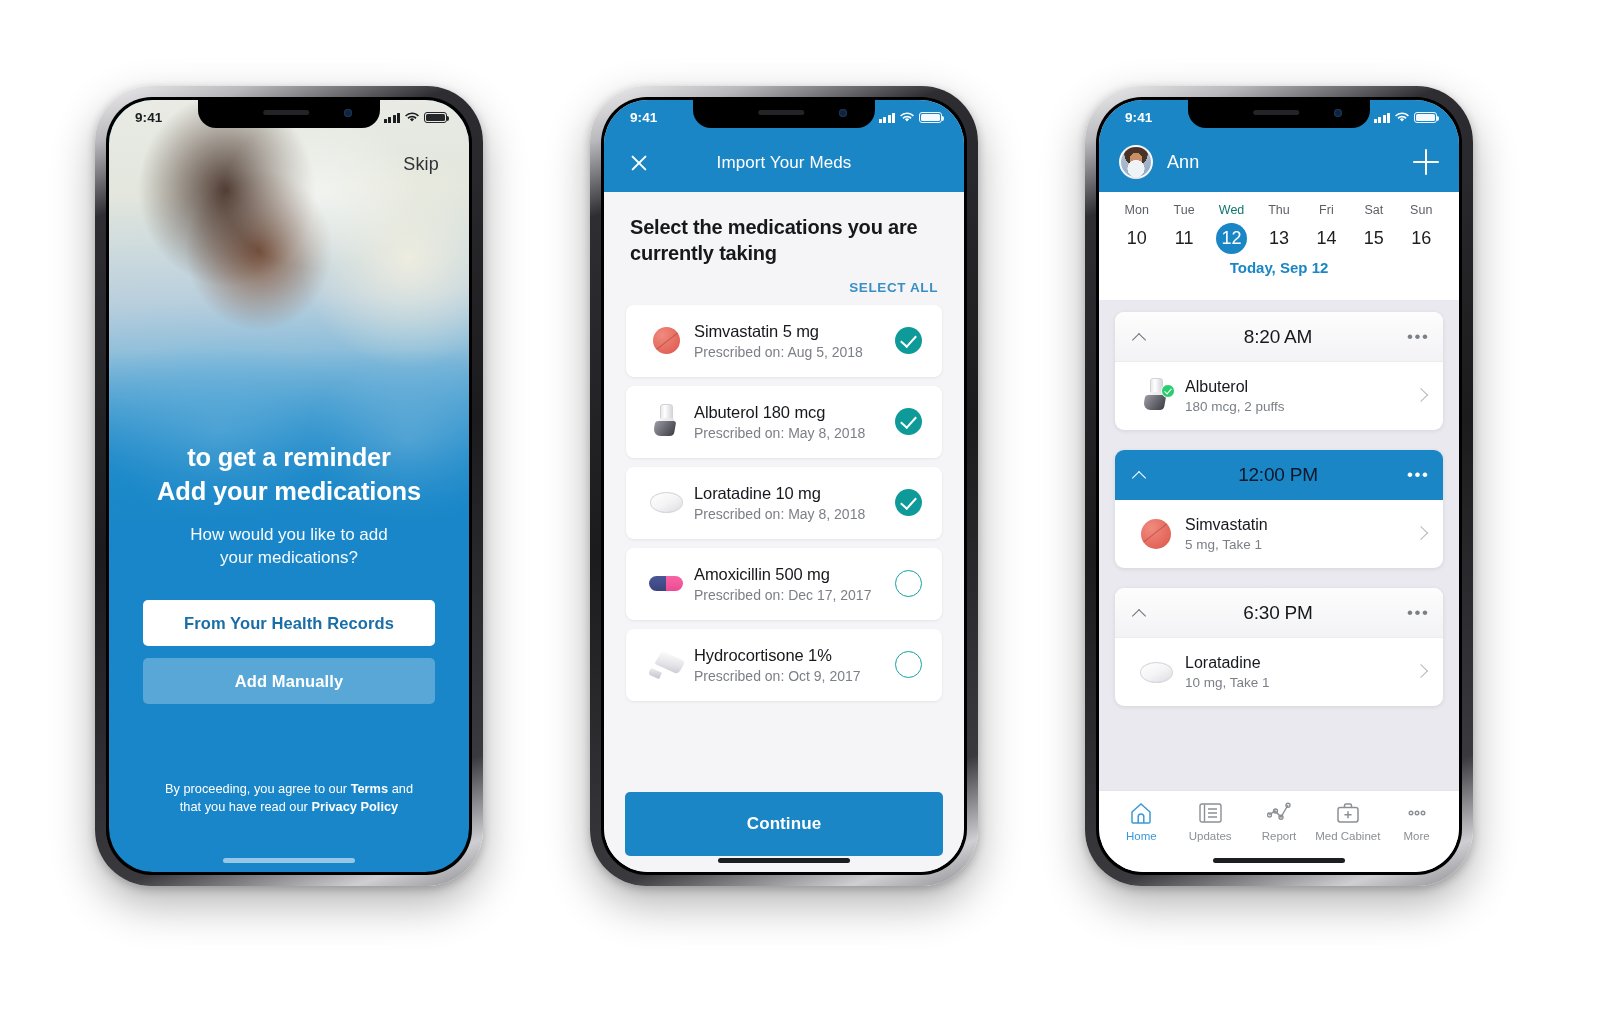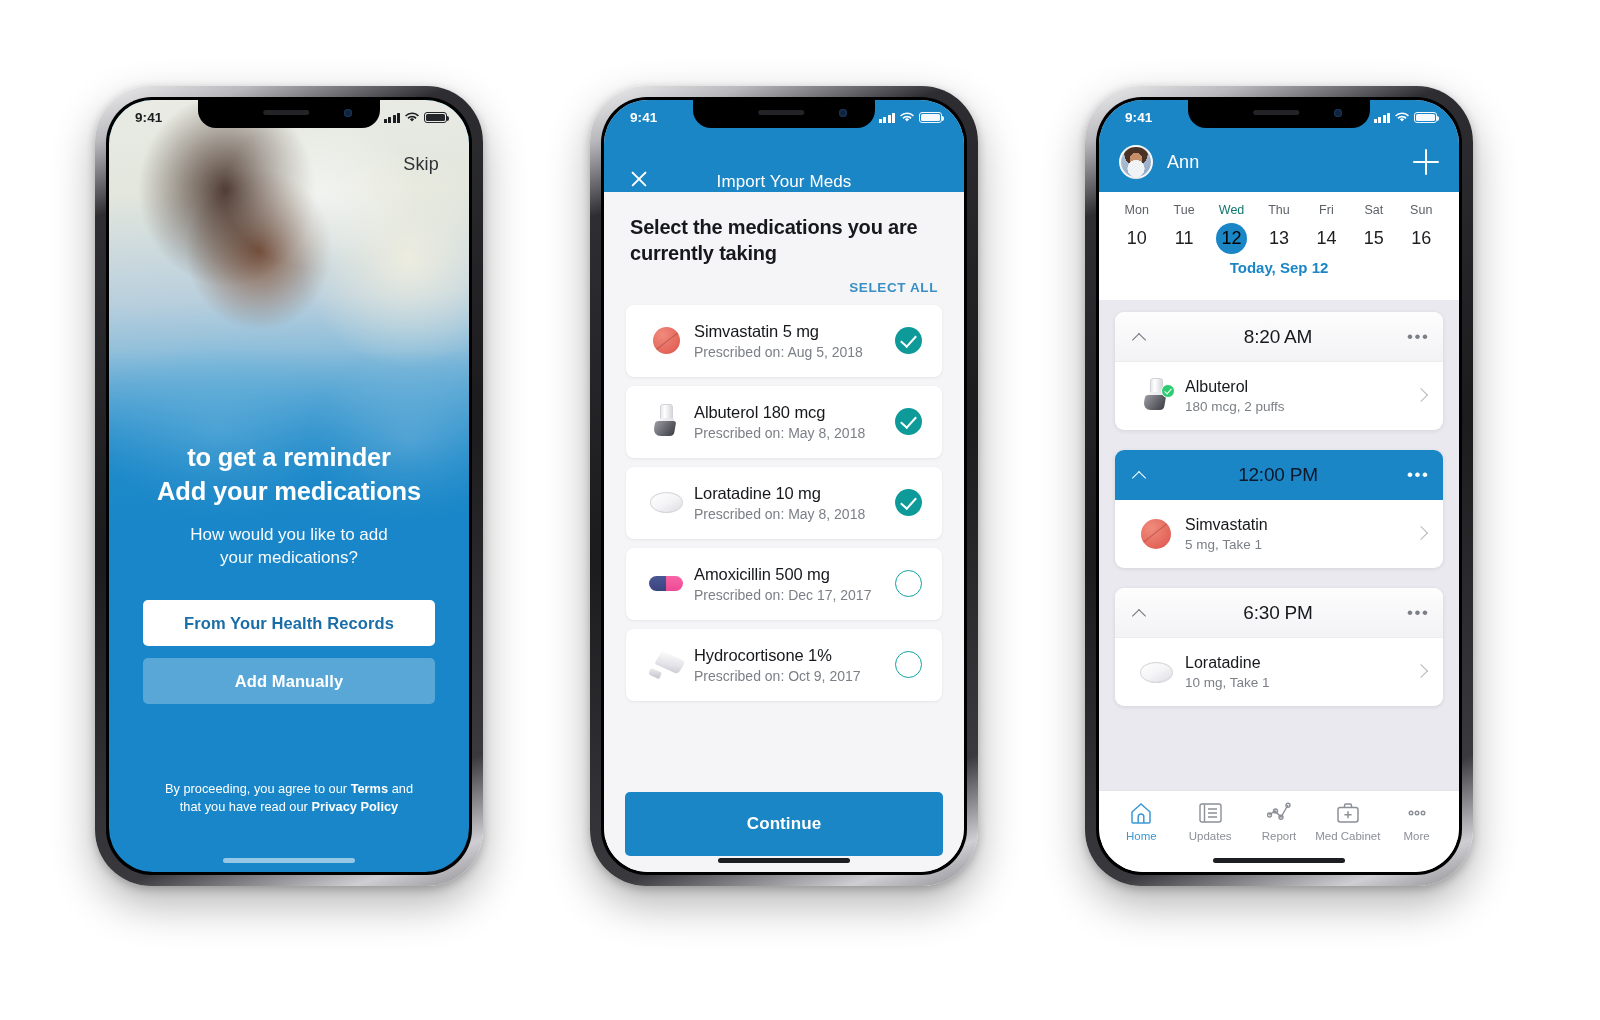--- a/index.html
+++ b/index.html
@@ -140,21 +140,21 @@
 
   
   #phone2 { left: 590px; top: 86px; }
   .p2-screen { background: #f5f5f7; }
   .p2-navbar {
     position: absolute; top: 0; left: 0; right: 0; height: 92px;
     background: #1a86c6; z-index: 30;
   }
   .p2-navrow {
     position: absolute; bottom: 0; left: 0; right: 0; height: 58px;
-    display: flex; align-items: flex-end; padding: 0 22px;
+    display: flex; align-items: center; padding: 0 22px;
   }
   .p2-close { width: 26px; height: 26px; position: relative; }
   .p2-close::before, .p2-close::after {
     content:''; position: absolute; left: 3px; top: 12px; width: 20px; height: 1.9px;
     background: #fff; border-radius: 1px;
   }
   .p2-close::before { transform: rotate(45deg); }
   .p2-close::after  { transform: rotate(-45deg); }
   .p2-navtitle {
     position: absolute; left: 0; right: 0; text-align: center;
@@ -282,21 +282,21 @@
   }
   .wk-row { display: flex; }
   .wk-cell { flex: 1; text-align: center; }
   .wk-dow { font-size: 12.5px; color: #5b5f66; }
   .wk-cell.active .wk-dow { color: #0f766e; }
   .wk-num {
     margin-top: 6px; font-size: 18px; color: #1c1e22;
     width: 31px; height: 31px; line-height: 31px; border-radius: 50%;
     margin-left: auto; margin-right: auto;
   }
-  .wk-cell.active .wk-num { background: #1a86c6; color: #000000; }
+  .wk-cell.active .wk-num { background: #1a86c6; color: #ffffff; }
   .wk-today { text-align: center; margin-top: 5px; color: #1a86c6; font-size: 15px; font-weight: bold; }
   .p3-list {
     position: absolute; top: 200px; left: 0; right: 0; bottom: 82px;
     background: #e9e9ef; padding: 12px 16px 0 16px;
     display: flex; flex-direction: column; gap: 20px; overflow: hidden;
   }
   .sched {
     background: #fff; border-radius: 9px; overflow: hidden;
     box-shadow: 0 1px 4px rgba(30,30,50,.10);
   }

